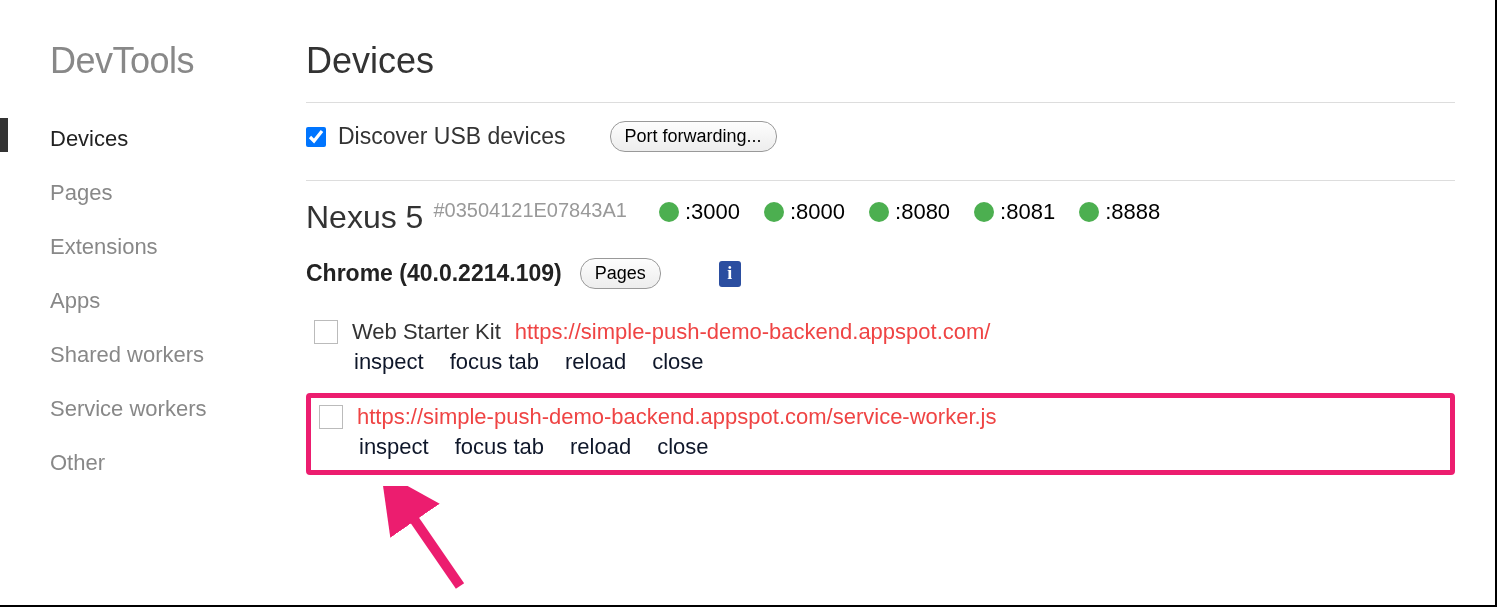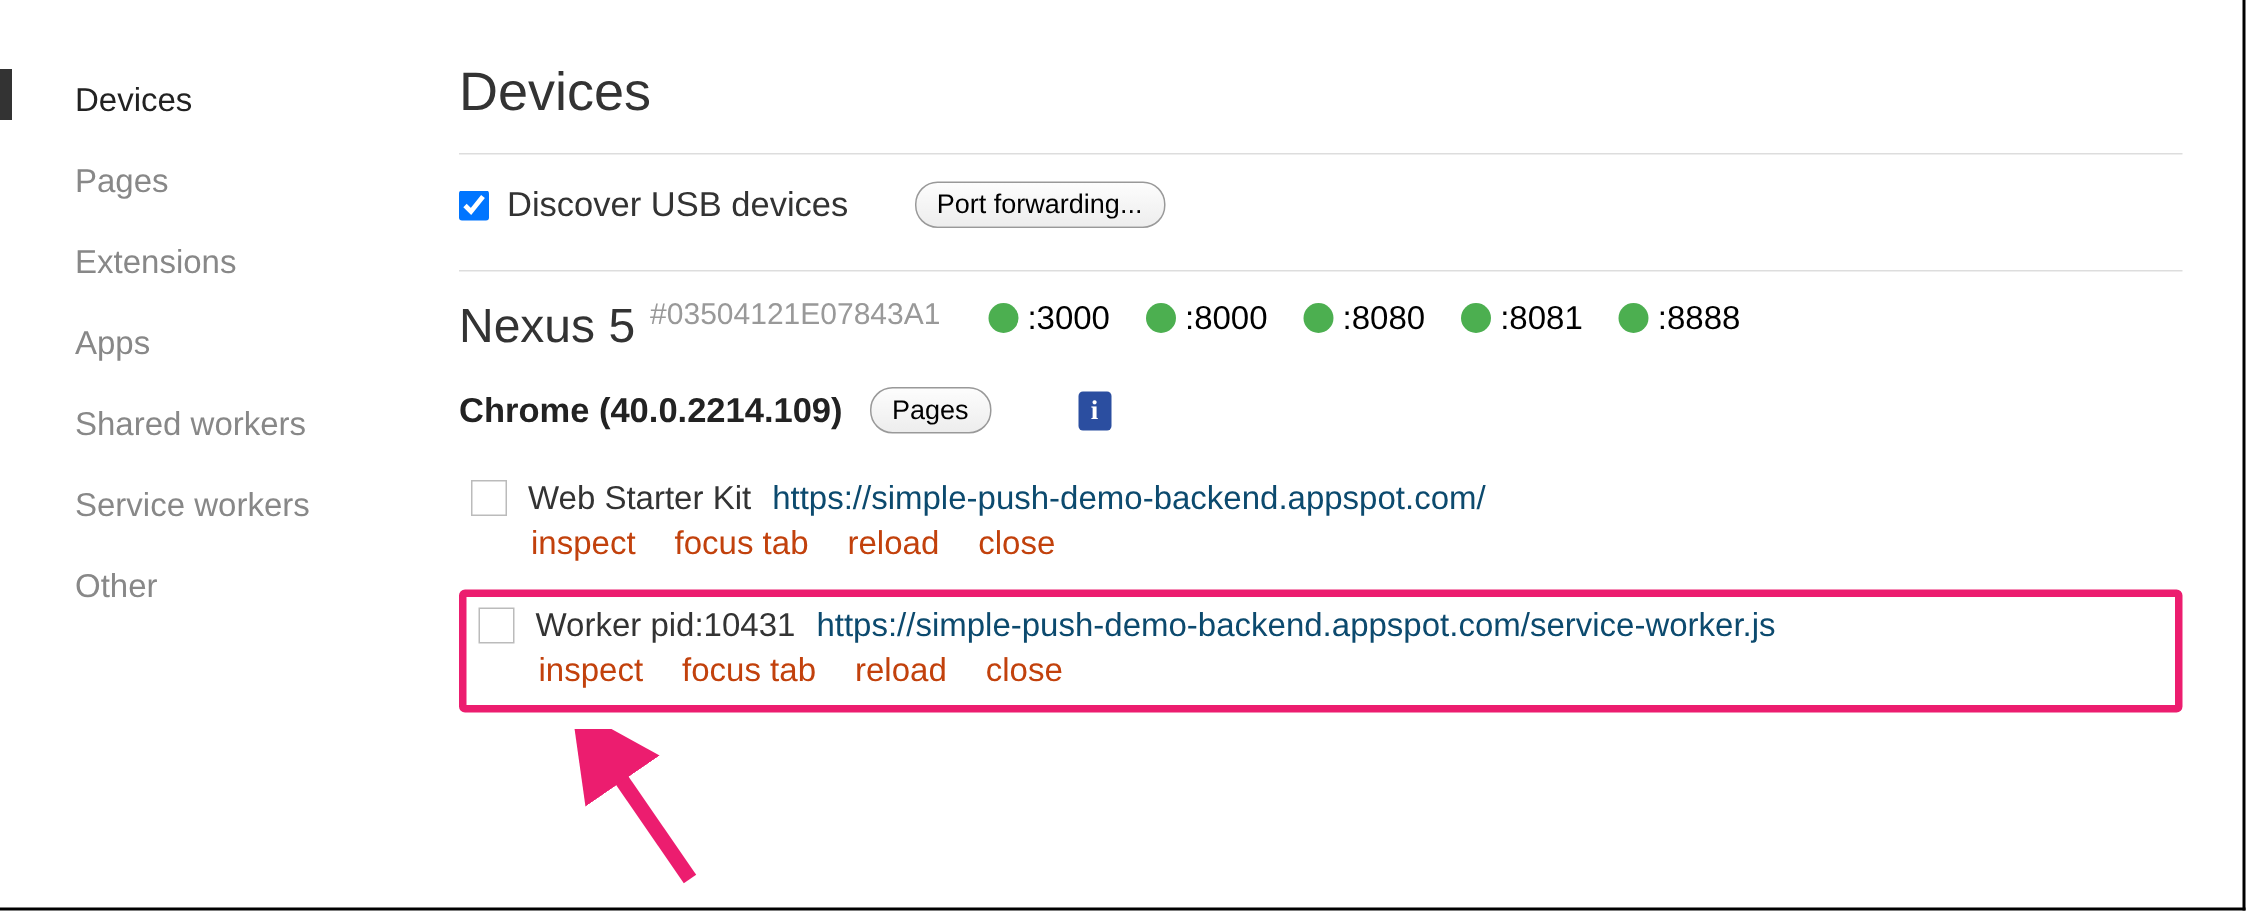--- a/index.html
+++ b/index.html
@@ -180,45 +180,46 @@
     background: #fff;
     cursor: pointer;
     flex-shrink: 0;
   }
   .target-title {
     font-size: 22px;
     color: #333;
   }
   .target-url {
     font-size: 22px;
-    color: #0c4a6e;
+    color: #ef4444;
   }
   .target-actions {
     display: flex;
     gap: 26px;
     padding-left: 40px;
   }
   .action-link {
     font-size: 22px;
-    color: #c2410c;
+    color: #0f172a;
     cursor: pointer;
     text-decoration: none;
   }
   .arrow {
     position: absolute;
     left: 380px;
     top: 486px;
     pointer-events: none;
   }
 </style>
 </head>
 <body>
 
 <div class="container">
   <nav class="sidebar">
+    <div class="sidebar-title">DevTools</div>
     <div class="sidebar-item active">Devices</div>
     <div class="sidebar-item">Pages</div>
     <div class="sidebar-item">Extensions</div>
     <div class="sidebar-item">Apps</div>
     <div class="sidebar-item">Shared workers</div>
     <div class="sidebar-item">Service workers</div>
     <div class="sidebar-item">Other</div>
   </nav>
 
   <main class="main">
@@ -274,21 +275,20 @@
         <a class="action-link">inspect</a>
         <a class="action-link">focus tab</a>
         <a class="action-link">reload</a>
         <a class="action-link">close</a>
       </div>
     </div>
 
     <div class="target-row highlighted">
       <div class="target-line1">
         <span class="target-cb"></span>
-        <span class="target-title">Worker pid:10431</span>
         <span class="target-url">https://simple-push-demo-backend.appspot.com/service-worker.js</span>
       </div>
       <div class="target-actions">
         <a class="action-link">inspect</a>
         <a class="action-link">focus tab</a>
         <a class="action-link">reload</a>
         <a class="action-link">close</a>
       </div>
     </div>
 

